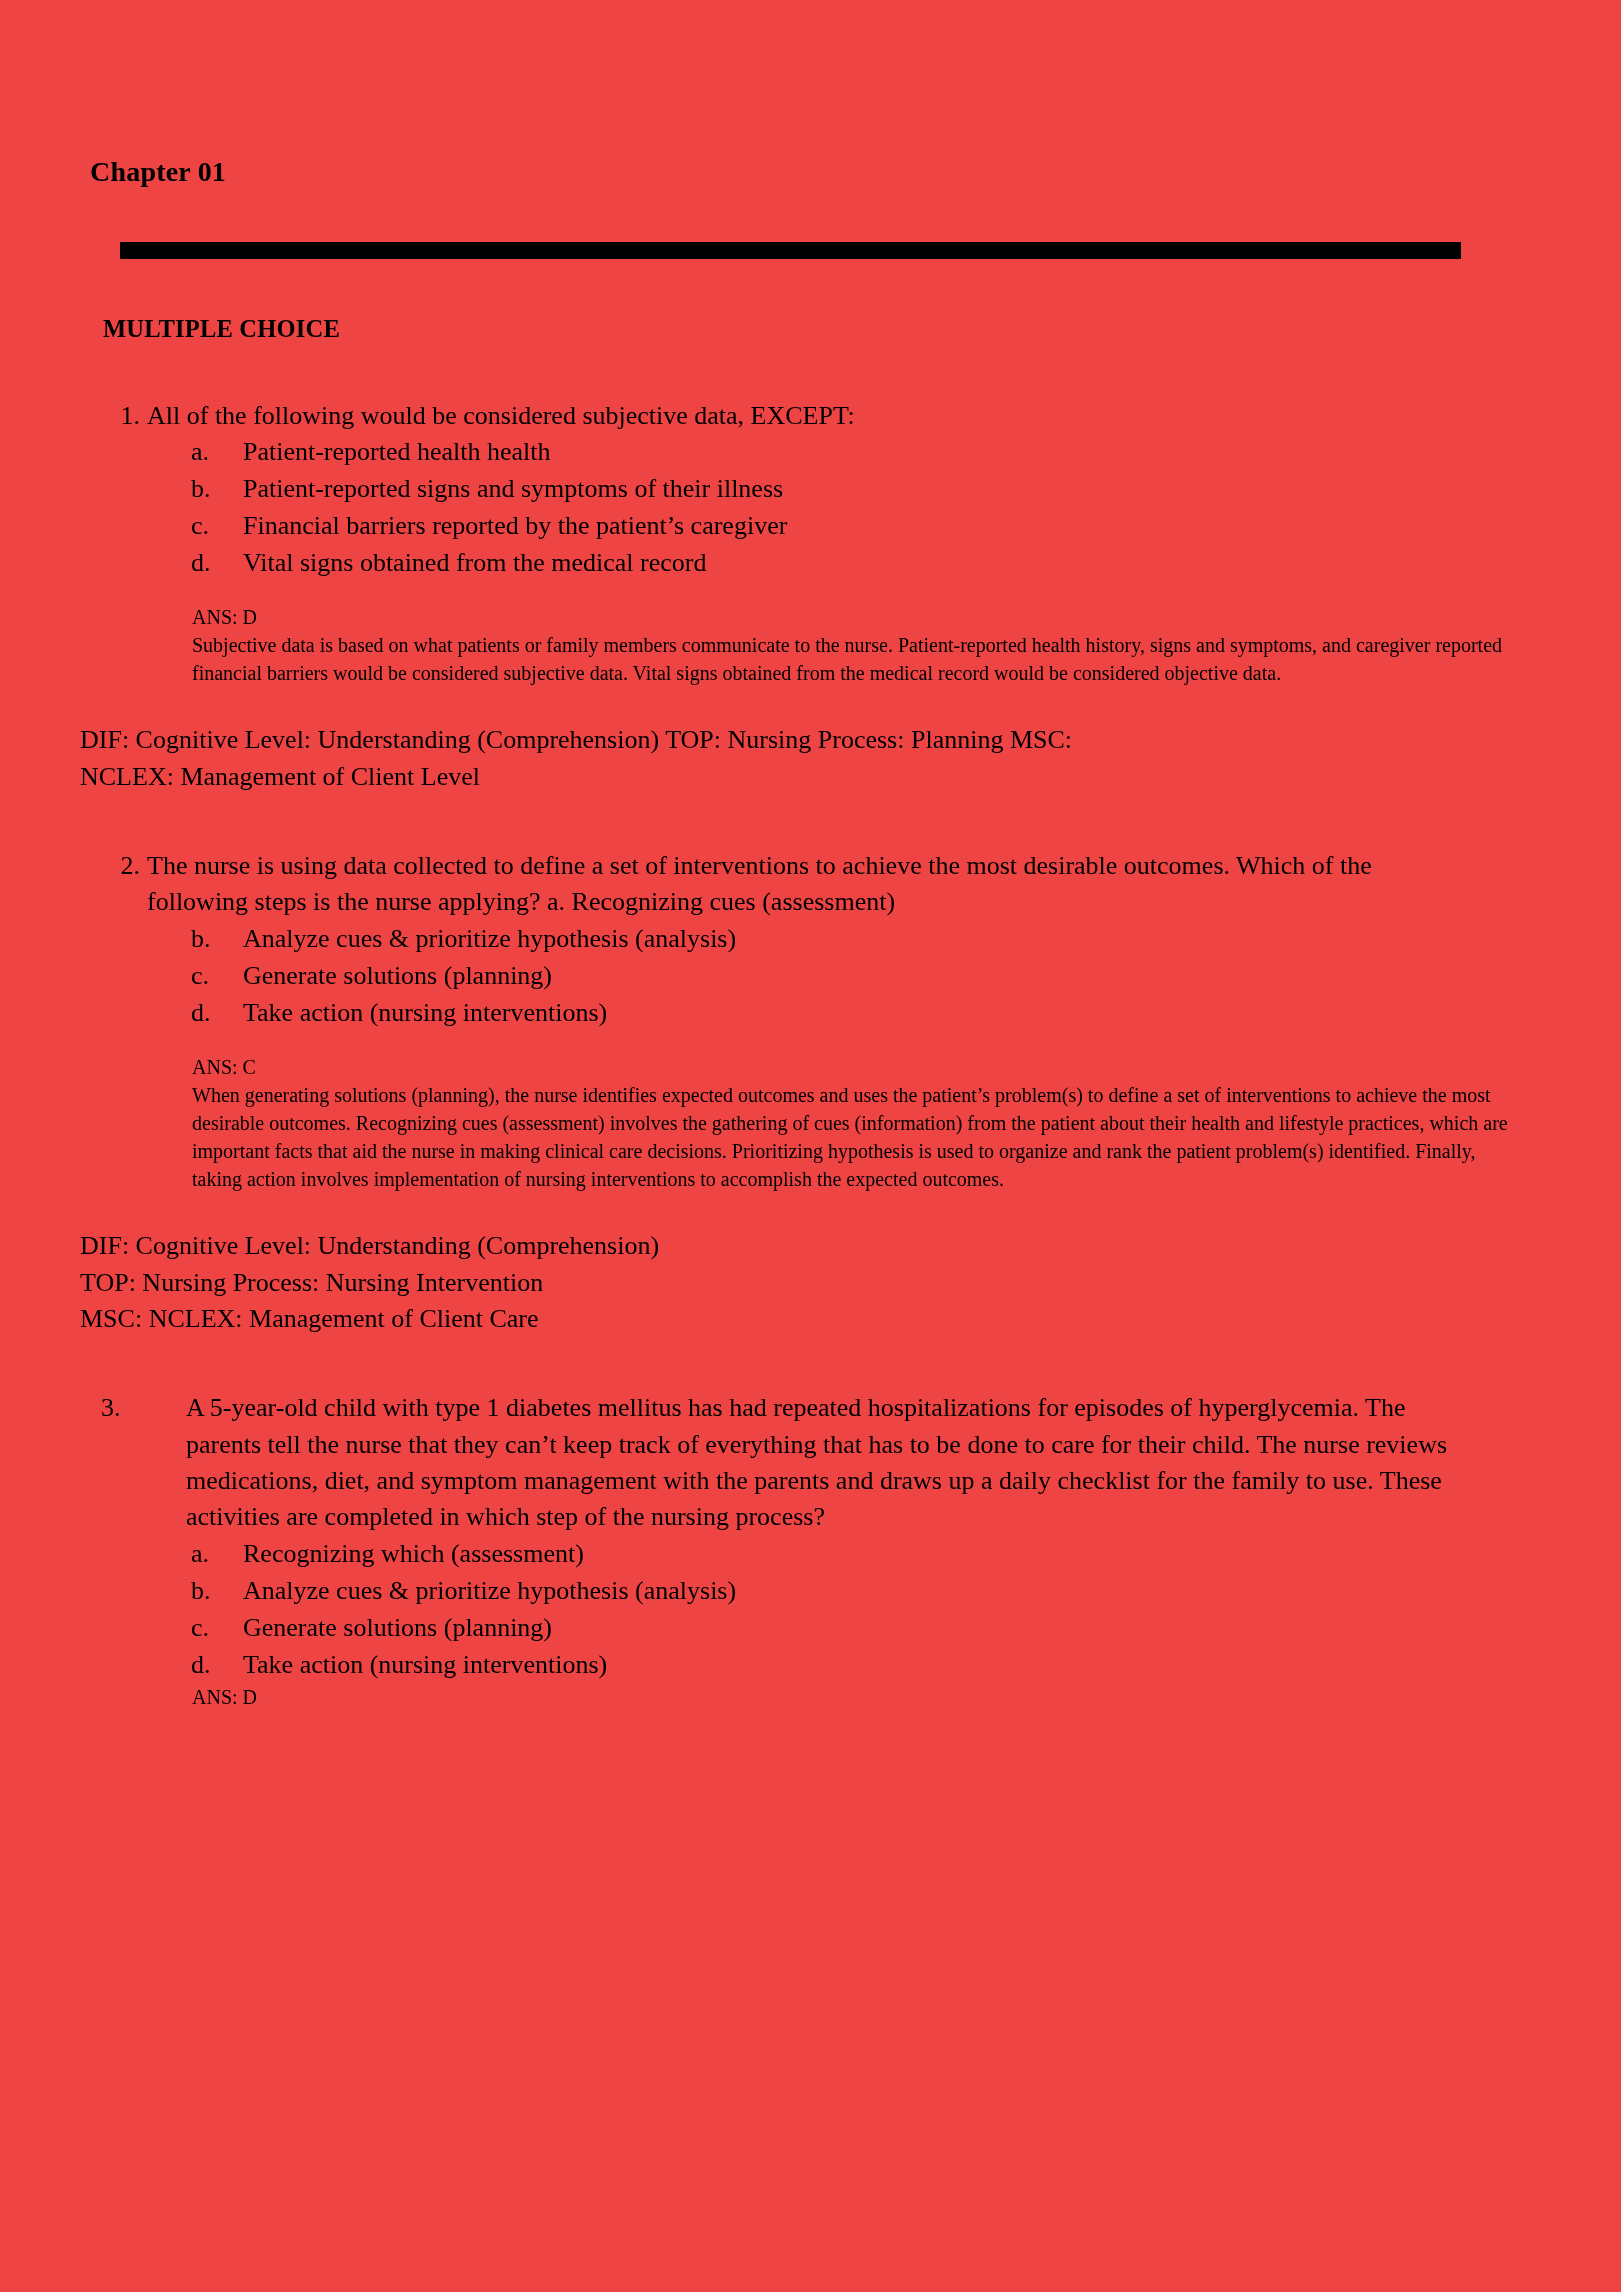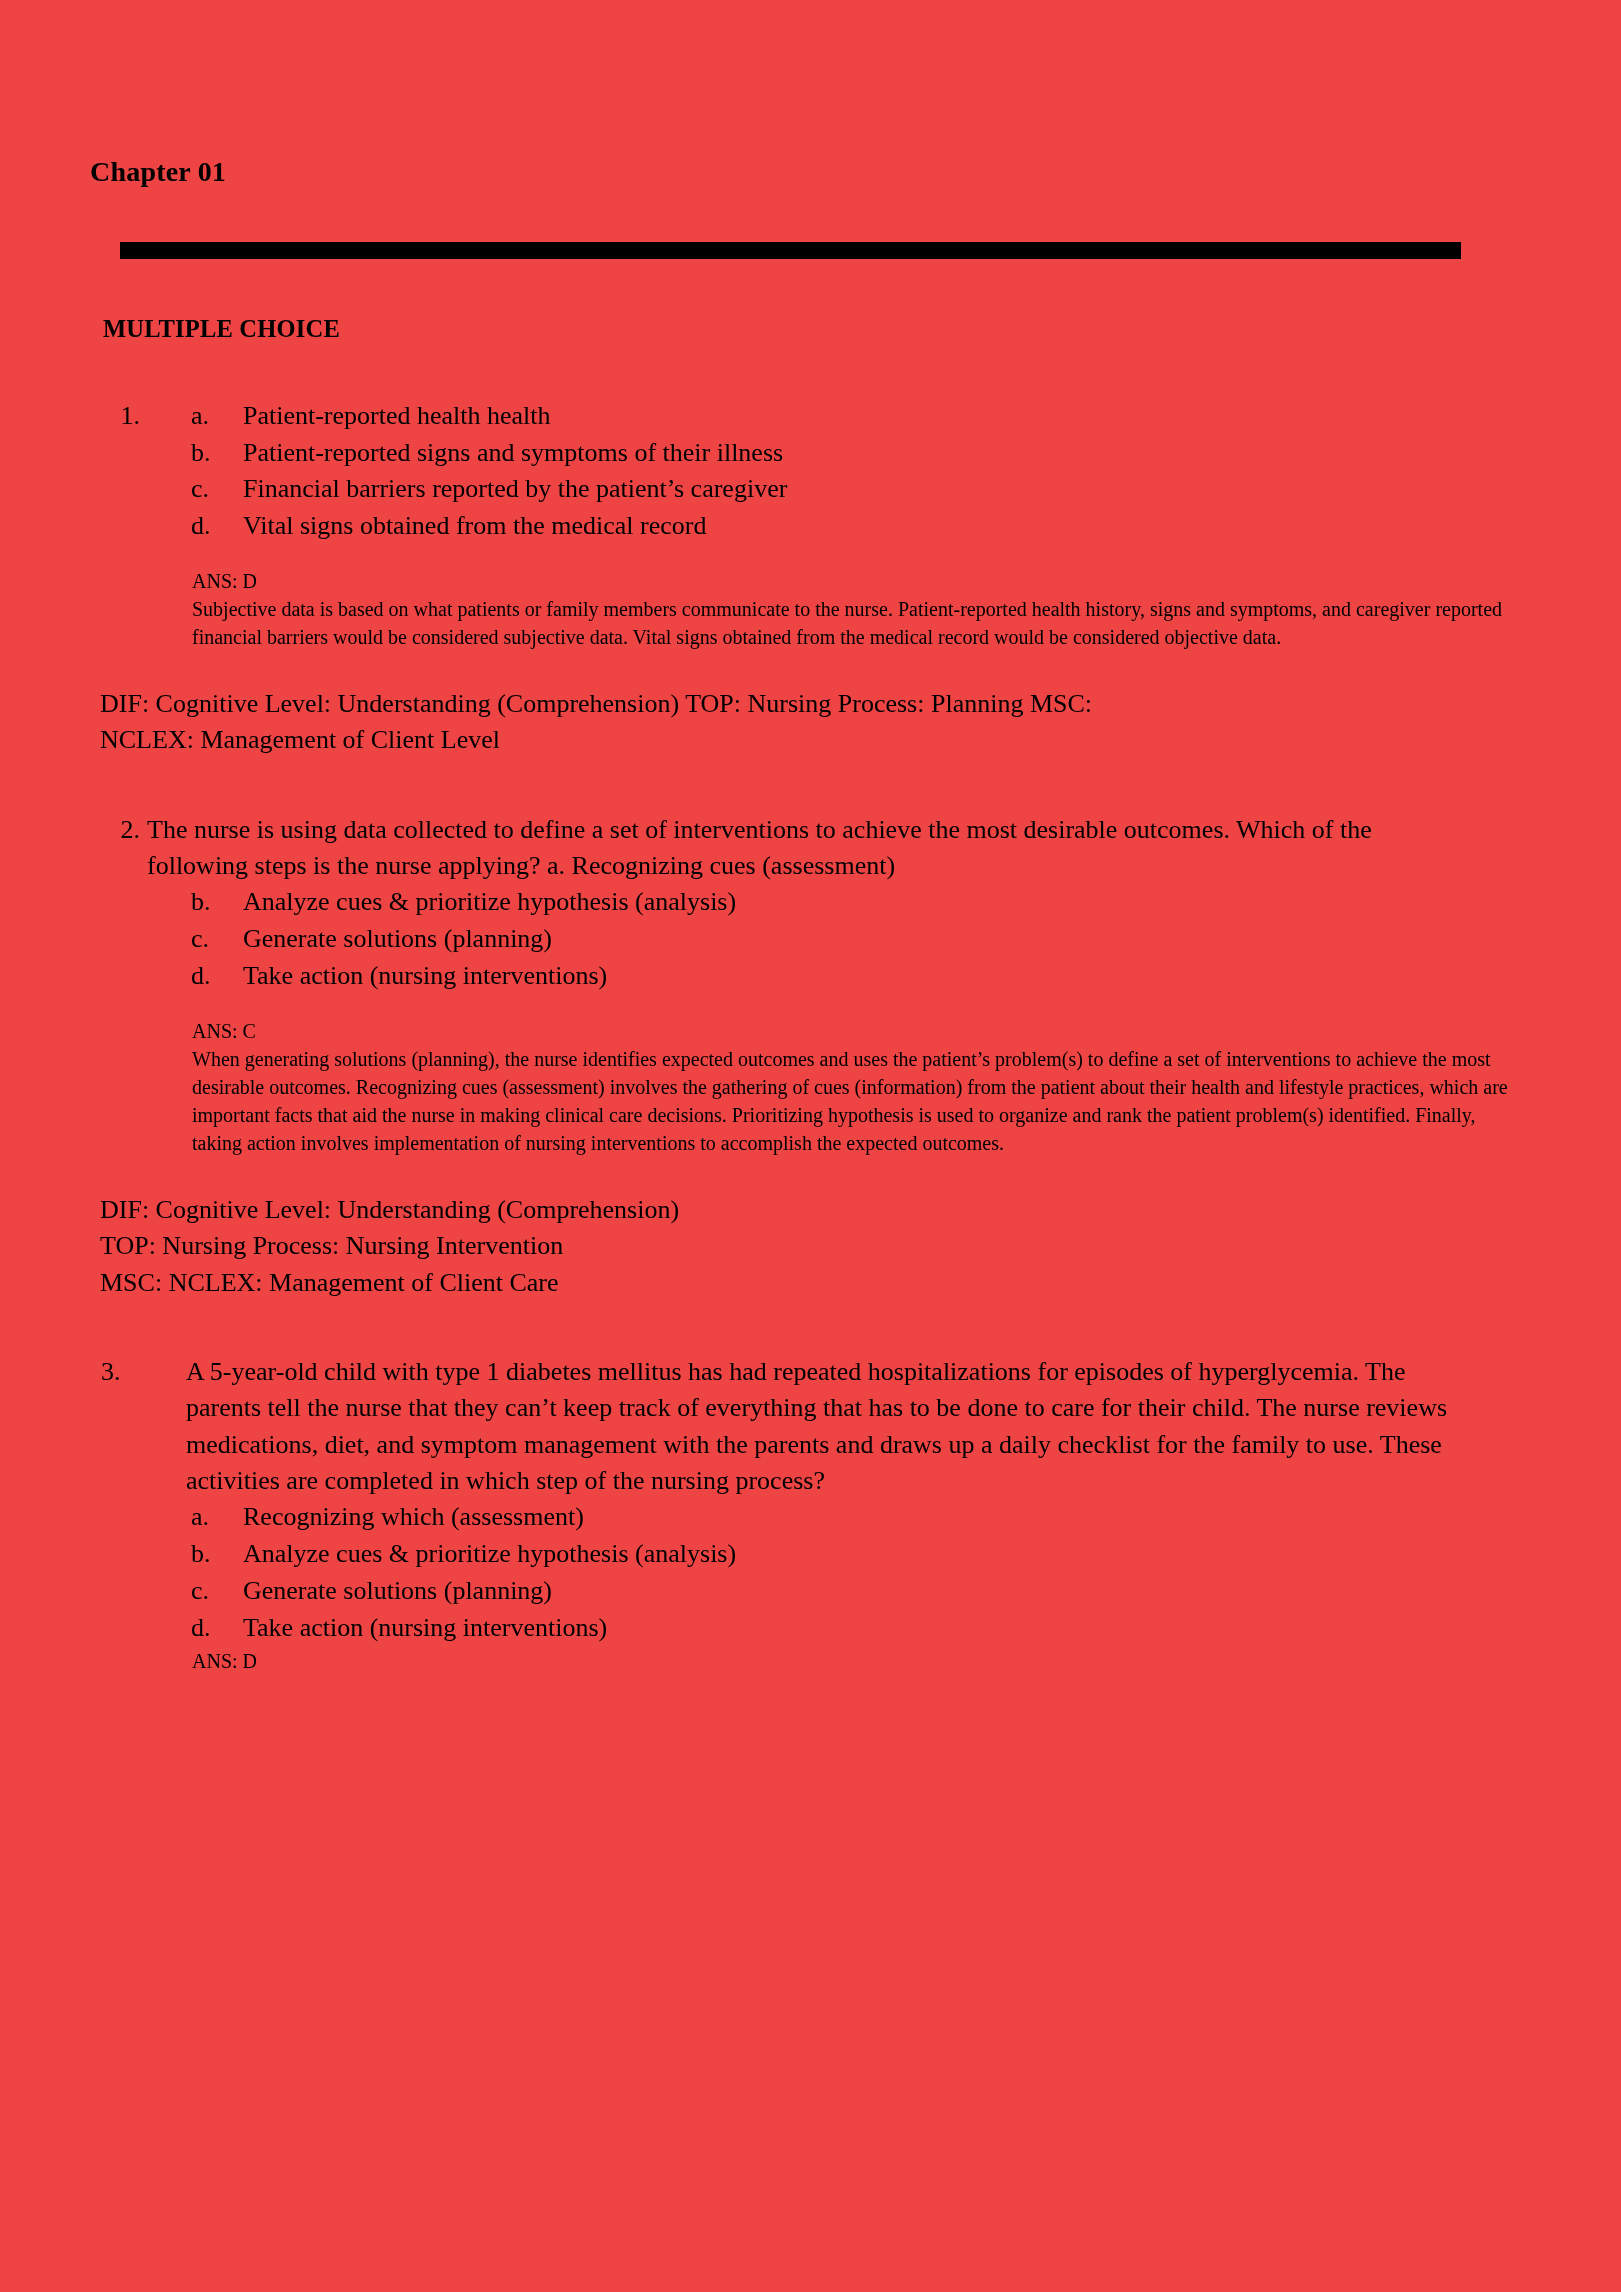--- a/index.html
+++ b/index.html
@@ -111,21 +111,21 @@
     line-height: 1.40;
   }
   .rationale {
     margin-left: 192px;
     margin-right: 93px;
     font-size: 20px;
     line-height: 1.40;
     text-align: left;
   }
   .meta-block {
-    margin-left: 100px;
+    margin-left: 80px;
     margin-right: 93px;
     font-size: 26px;
     line-height: 1.40;
   }
   .meta-line { display: block; }
 </style>
 </head>
 <body>
 
 <div class="page">
@@ -136,20 +136,21 @@
 
   <div class="body-col">
 
     <div class="section-heading">MULTIPLE CHOICE</div>
 
     <div class="q-spacer-lg"></div>
 
     <div class="q-block">
       <div class="q-stem">
         <span class="q-num">1.</span>
+        <span>All of the following would be considered subjective data, EXCEPT:</span>
       </div>
 
       <ul class="opt-list">
         <li class="opt-row">
           <span class="opt-letter">a.</span>
           <span>Patient-reported health health</span>
         </li>
         <li class="opt-row">
           <span class="opt-letter">b.</span>
           <span>Patient-reported signs and symptoms of their illness</span>

